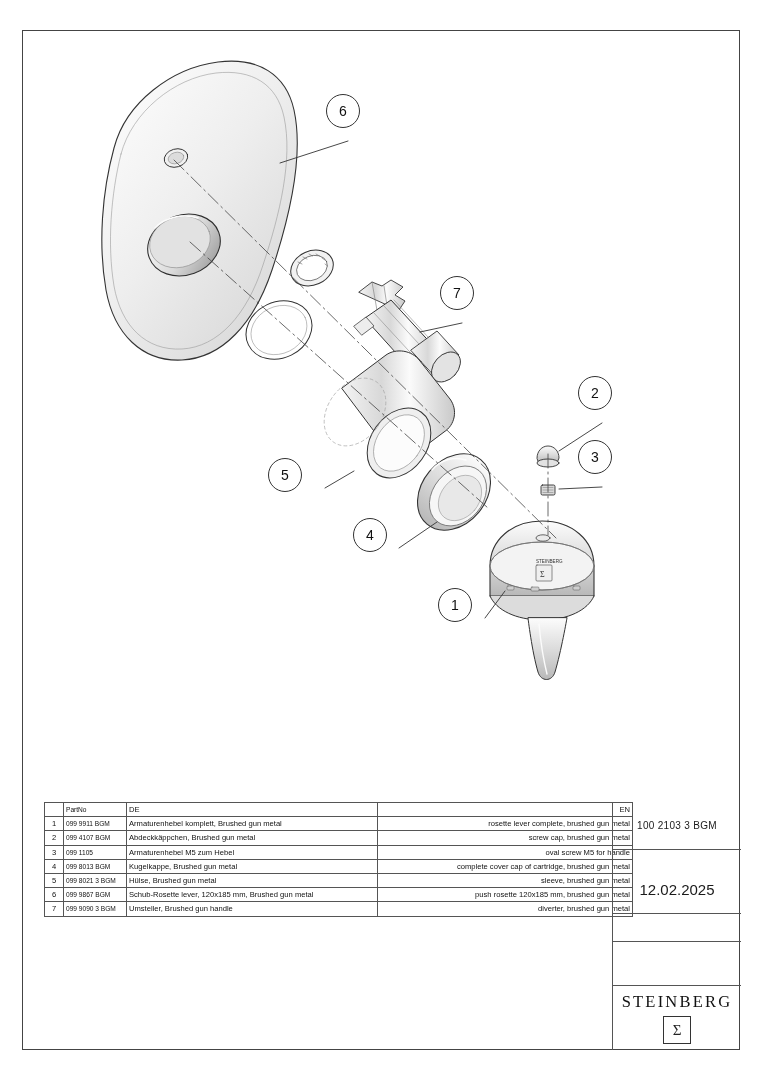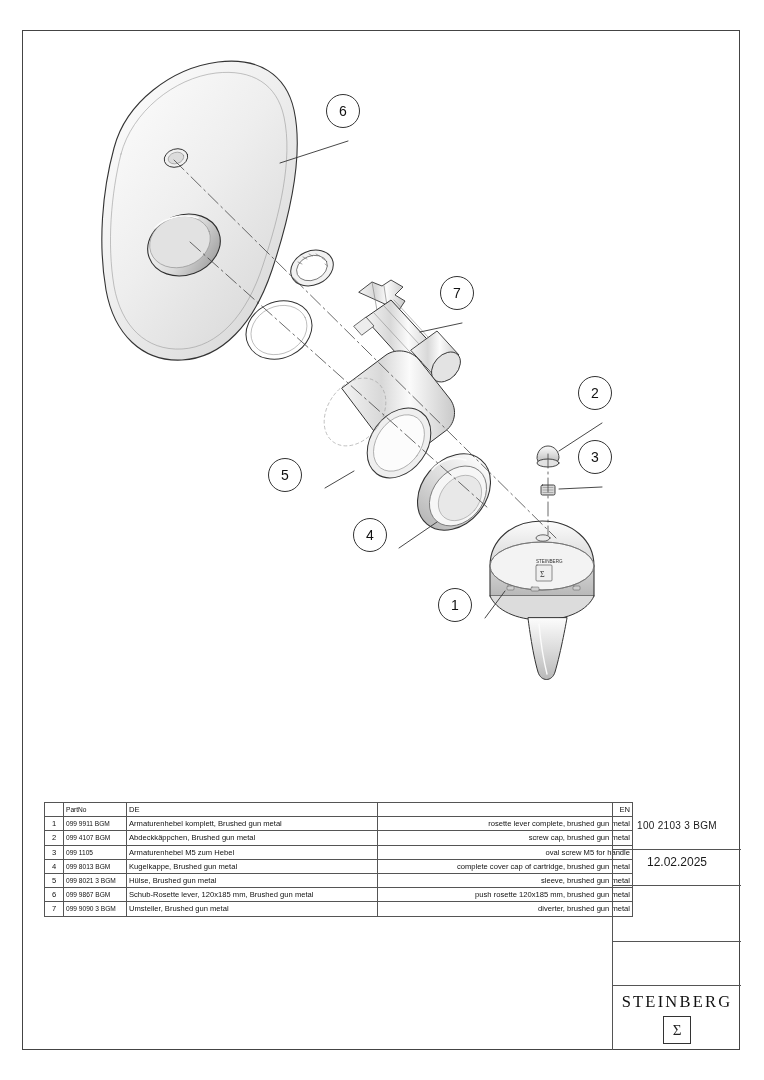--- a/index.html
+++ b/index.html
@@ -95,21 +95,21 @@
     position: absolute;
     left: 0;
     width: 128px;
     box-sizing: border-box;
     border-bottom: 0.8px solid #555;
     display: flex;
     align-items: center;
     justify-content: center;
   }
   .tb-model { top: 0; height: 48px; font-size: 10px; letter-spacing: 0.3px; }
-  .tb-date  { top: 36px; height: 48px; font-size: 12px; }
+  .tb-date  { top: 64px; height: 48px; font-size: 15px; }
   .tb-blank1{ top: 96px; height: 44px; }
   .tb-blank2{ top: 140px; height: 44px; }
   .tb-logo  { top: 184px; height: 64px; border-bottom: none;
               flex-direction: column; justify-content: flex-start; padding-top: 6px; }
   .tb-logo .brand {
     font-size: 16.5px;
     letter-spacing: 2.2px;
     font-family: "Liberation Serif", serif;
     color: #111;
   }
@@ -324,21 +324,21 @@
       </tr>
       <tr>
         <td class="col-pos">6</td>
         <td class="col-partno">099 9867 BGM</td>
         <td class="col-de">Schub-Rosette lever, 120x185 mm, Brushed gun metal</td>
         <td class="col-en">push rosette 120x185 mm, brushed gun metal</td>
       </tr>
       <tr>
         <td class="col-pos">7</td>
         <td class="col-partno">099 9090 3 BGM</td>
-        <td class="col-de">Umsteller, Brushed gun metal</td>
+        <td class="col-de">Umsteller, Brushed gun handle</td>
         <td class="col-en">diverter, brushed gun metal</td>
       </tr>
     </tbody>
   </table>
 
   <div class="titleblock">
     <div class="tb-row tb-model">100 2103 3 BGM</div>
     <div class="tb-row tb-date">12.02.2025</div>
     <div class="tb-row tb-blank1"></div>
     <div class="tb-row tb-blank2"></div>

